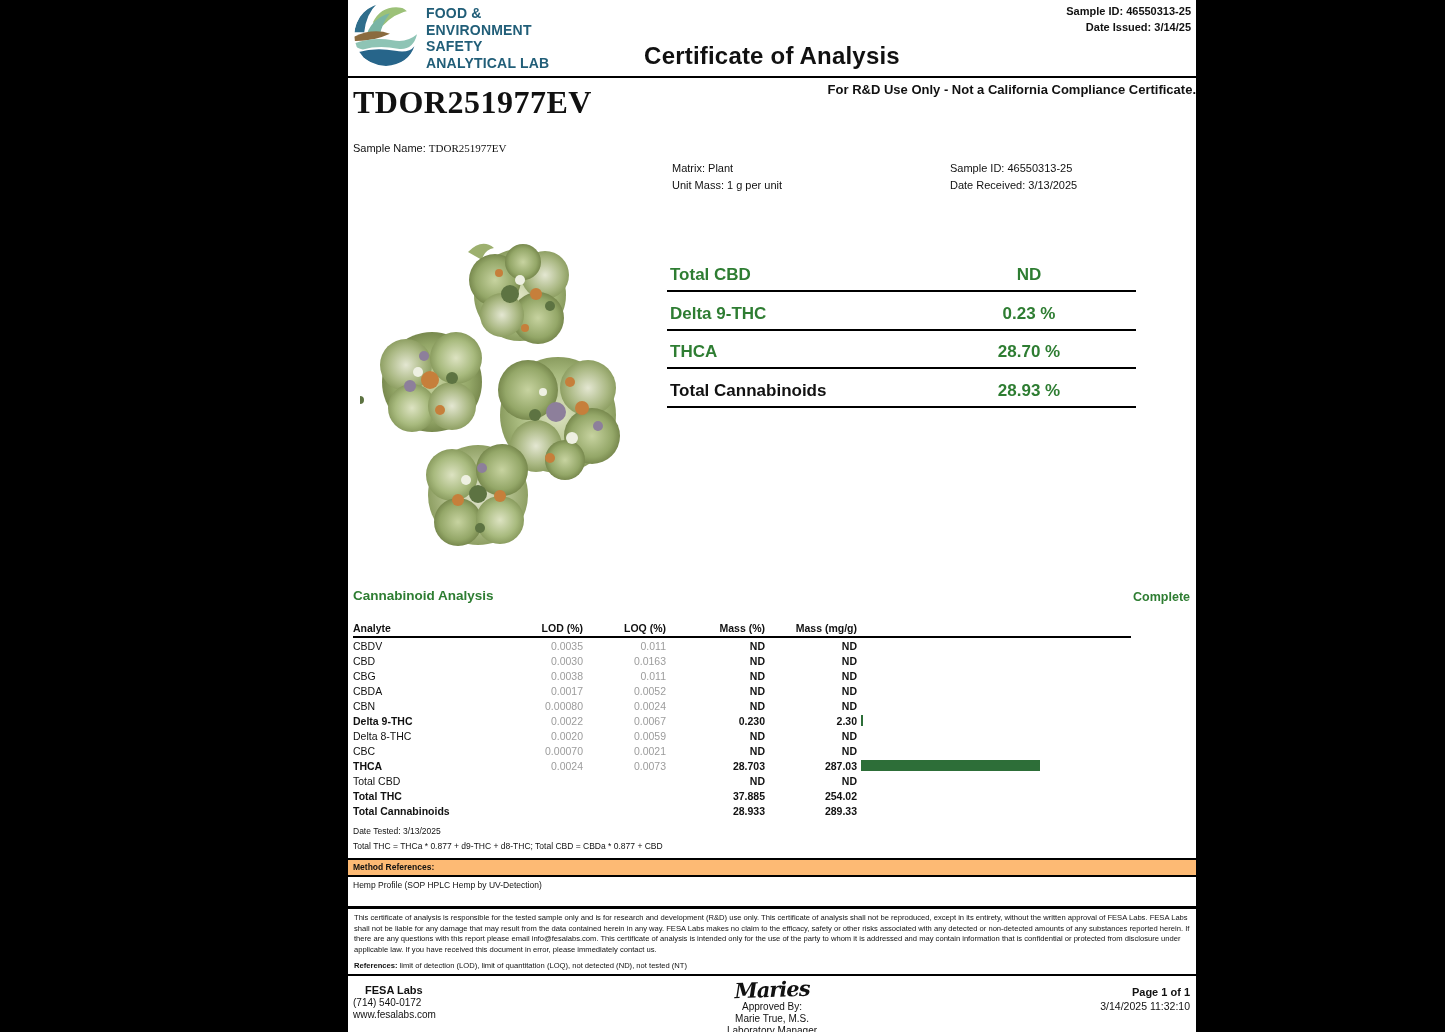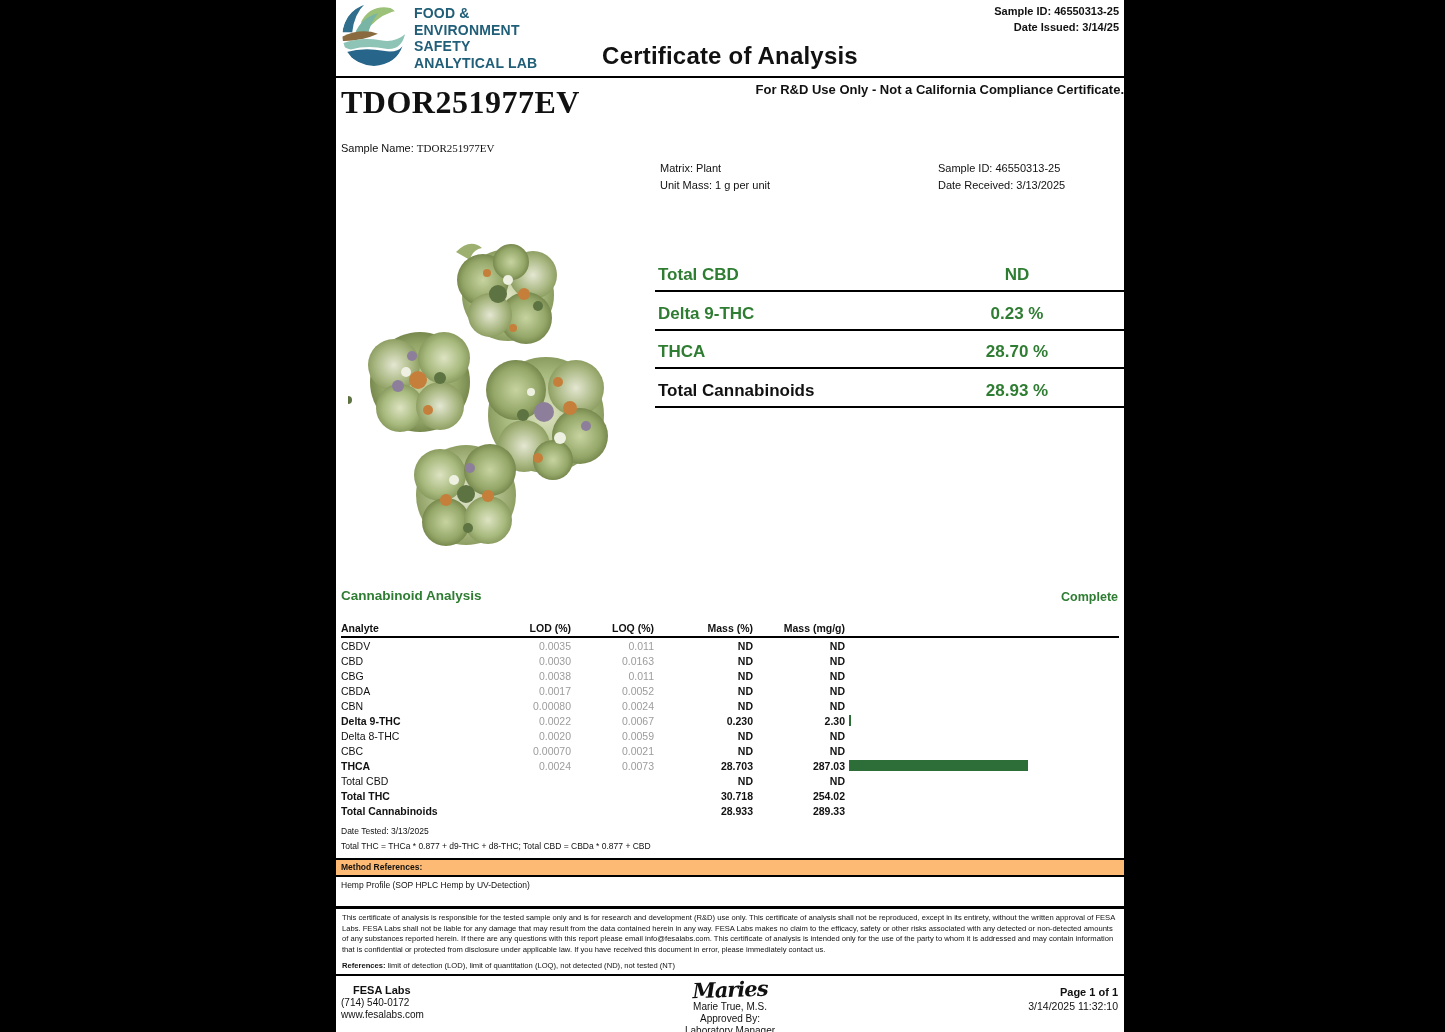--- a/index.html
+++ b/index.html
@@ -1,17 +1,17 @@
 <!DOCTYPE html>
 <html><head>
 <meta charset="utf-8">
 <style>
   html,body{margin:0;padding:0;background:#000;}
   body{width:1445px;height:1032px;position:relative;font-family:"Liberation Sans",sans-serif;color:#111;}
-  .page{position:absolute;left:336px;top:0;width:788px;height:1032px;background:#fff;overflow:hidden;}
+  .page{position:absolute;left:348px;top:0;width:848px;height:1032px;background:#fff;overflow:hidden;}
   .abs{position:absolute;}
   
   .logo{left:5px;top:2px;width:66px;height:66px;}
   .logo-text{left:78px;top:5px;font-weight:700;font-size:14px;line-height:16.5px;color:#215e78;letter-spacing:.2px;}
   .hdr-right{right:5px;top:3px;text-align:right;font-size:11px;line-height:16px;font-weight:600;}
   .coa-title{left:0;right:0;top:42px;text-align:center;font-size:24px;font-weight:700;letter-spacing:.2px;}
   .hdr-rule{left:0;top:76px;width:100%;height:2px;background:#000;}
   .subtitle{left:0;right:0;top:82px;text-align:right;font-size:13px;font-weight:700;}
   .big-id{left:5px;top:84px;font-family:"Liberation Serif",serif;font-weight:700;font-size:32px;letter-spacing:.5px;}
   .sample-name{left:5px;top:142px;font-size:11px;}
@@ -314,21 +314,21 @@
       <span class="num strong">ND</span>
       <span class="num strong">ND</span>
       <span class="barcell">
             <span class="bar" style="width: 0px;"></span>
           </span>
     </div>
         <div class="arow b">
       <span class="name">Total THC</span>
       <span class="num dim"></span>
       <span class="num dim"></span>
-      <span class="num strong">30.718</span>
+      <span class="num strong">37.885</span>
       <span class="num strong">254.02</span>
       <span class="barcell">
             <span class="bar" style="width: 0px;"></span>
           </span>
     </div>
         <div class="arow b">
       <span class="name">Total Cannabinoids</span>
       <span class="num dim"></span>
       <span class="num dim"></span>
       <span class="num strong">28.933</span>
@@ -353,22 +353,22 @@
     <div class="refs"><b>References:</b><span> limit of detection (LOD), limit of quantitation (LOQ), not detected (ND), not tested (NT)</span></div>
   </div>
 
   <div class="abs f-left">
     <div class="b1">FESA Labs</div>
     <div>(714) 540-0172</div>
     <div>www.fesalabs.com</div>
   </div>
   <div class="abs f-center">
     <div class="sig">Maries</div>
+    <div>Approved By:</div>
     <div>Marie True, M.S.</div>
-    <div>Approved By:</div>
     <div>Laboratory Manager</div>
   </div>
   <div class="abs f-right">
     <div class="b1">Page 1 of 1</div>
     <div>3/14/2025 11:32:10</div>
   </div>
 
 </div>
 
 </body></html>

